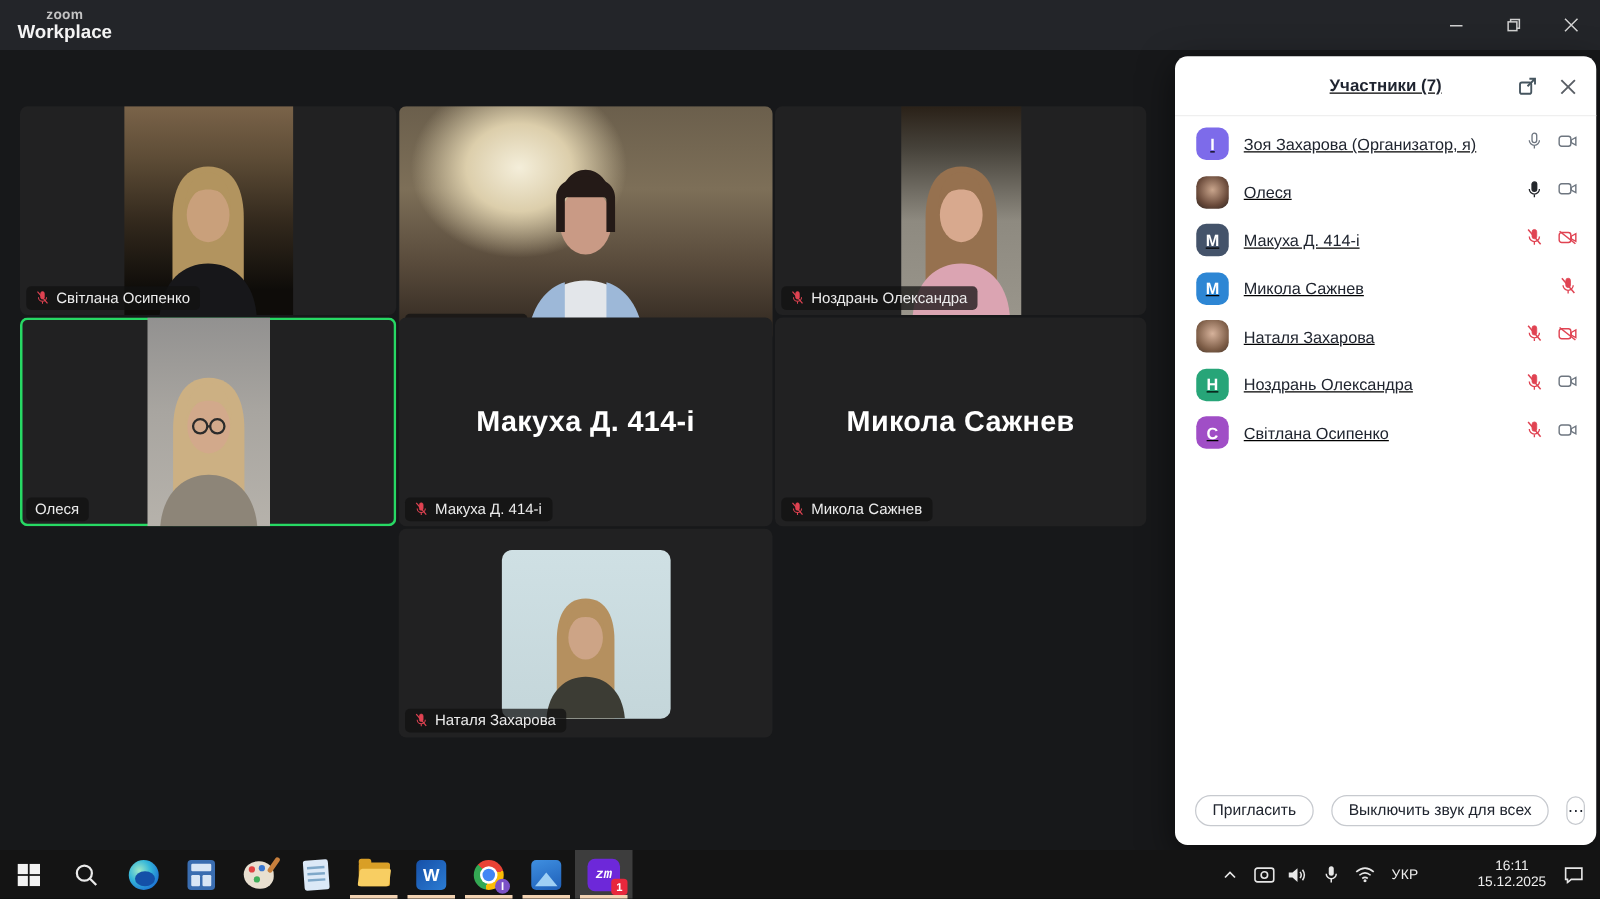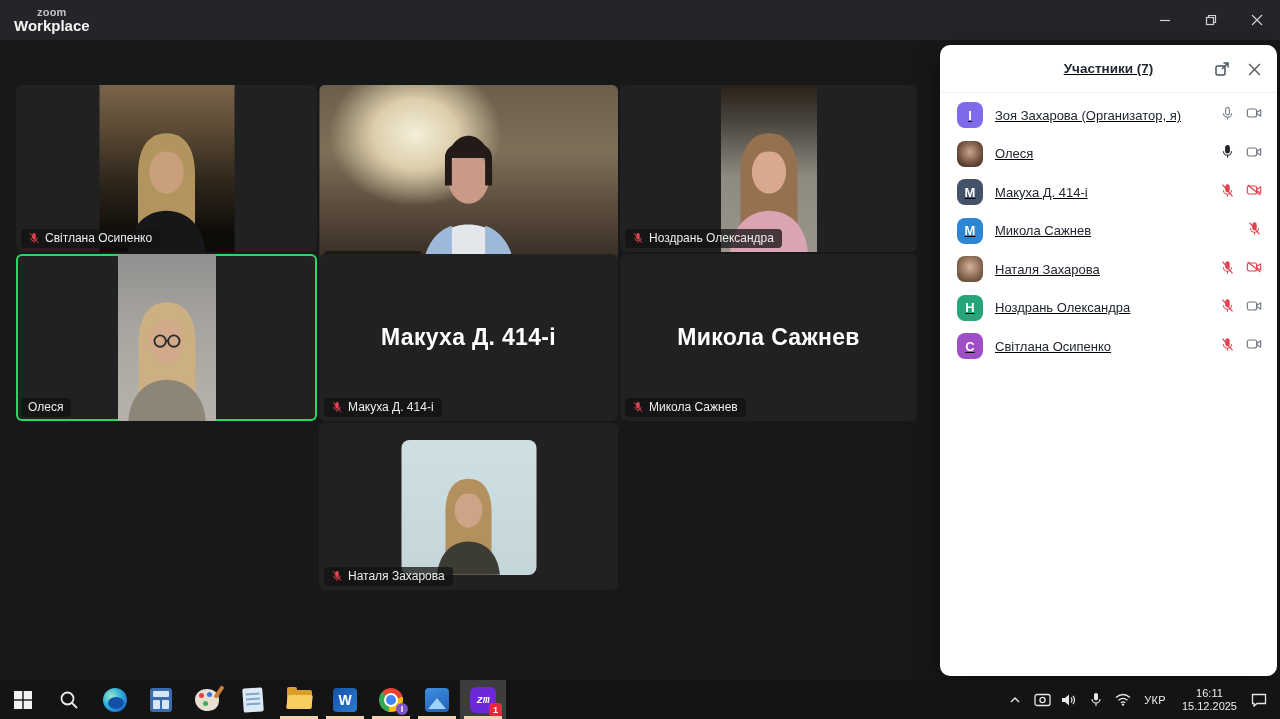--- a/index.html
+++ b/index.html
@@ -80,21 +80,21 @@
   .tb-left { display:flex; }
   .tbtn { position:relative; width:46px; display:flex; align-items:center; justify-content:center; }
   .tbtn.active { background:#3d3d3d; }
   .runline { position:absolute; bottom:0; left:4px; right:4px; height:3px; background:#f2d2b2; }
   .badge { position:absolute; border-radius:50%; color:#fff; font-size:9px; font-weight:700;
     display:flex; align-items:center; justify-content:center; }
 
   .tray { margin-left:auto; display:flex; align-items:center; gap:9px; padding-right:12px; }
   .tray-item { display:flex; align-items:center; justify-content:center; min-width:18px; }
   .tray-lang { color:#eee; font-size:11px; font-weight:400; letter-spacing:.3px; padding:0 3px; }
-  .tray-clock { color:#eee; font-size:11px; text-align:center; line-height:13px; padding:0 4px; }
+  .tray-clock { color:#eee; font-size:11px; text-align:center; line-height:13px; padding:0 4px;margin-left:31px; }
 
   
   .icn-word { width:24px; height:24px; border-radius:4px; background:linear-gradient(135deg,#1650a8,#2b7cd3);
     color:#fff; font-weight:700; font-size:14px; display:flex; align-items:center; justify-content:center; }
   .icn-photos { width:24px; height:24px; border-radius:4px; background:linear-gradient(160deg,#3f8fe0,#1e5fb8);
     position:relative; overflow:hidden; }
   .icn-photos::after { content:""; position:absolute; left:3px; bottom:3px; border-left:9px solid transparent;
     border-right:9px solid transparent; border-bottom:11px solid #9fd0f5; }
   .icn-zoom { width:26px; height:26px; border-radius:6px; background:#6d28d9; color:#fff; font-weight:700;
     font-size:11px; font-style:italic; display:flex; align-items:center; justify-content:center;font-family:Liberation Mono, monospace; }
@@ -401,20 +401,25 @@
                   <line x1="12" y1="18.5" x2="12" y2="22" stroke="#e04352" stroke-width="1.7"></line>
                   <line x1="4" y1="2.5" x2="20" y2="21.5" stroke="#e04352" stroke-width="1.9"></line>
                 </svg></span>
               <span><svg width="16" height="16" viewBox="0 0 24 24">
                   <rect x="2" y="6" width="14" height="12" rx="3" fill="none" stroke="#6e7680" stroke-width="1.7"></rect>
                   <path d="M16.5 10.5 L22 7.5 V16.5 L16.5 13.5 Z" fill="none" stroke="#6e7680" stroke-width="1.7"></path>
                 </svg></span>
             </span>
           </div>
         </div>
+      <div class="pfooter">
+        <button class="pill">Пригласить</button>
+        <button class="pill">Выключить звук для всех</button>
+        <button class="more-btn">⋯</button>
+      </div>
     </aside>
   </main>
 
   <footer class="taskbar">
     <div class="tb-left" id="tb-left">
         <div class="tbtn">
           <svg width="18" height="18" viewBox="0 0 18 18">
             <rect x="0" y="0" width="8.3" height="8.3" fill="#f2f2f2"></rect>
             <rect x="9.7" y="0" width="8.3" height="8.3" fill="#f2f2f2"></rect>
             <rect x="0" y="9.7" width="8.3" height="8.3" fill="#f2f2f2"></rect>

